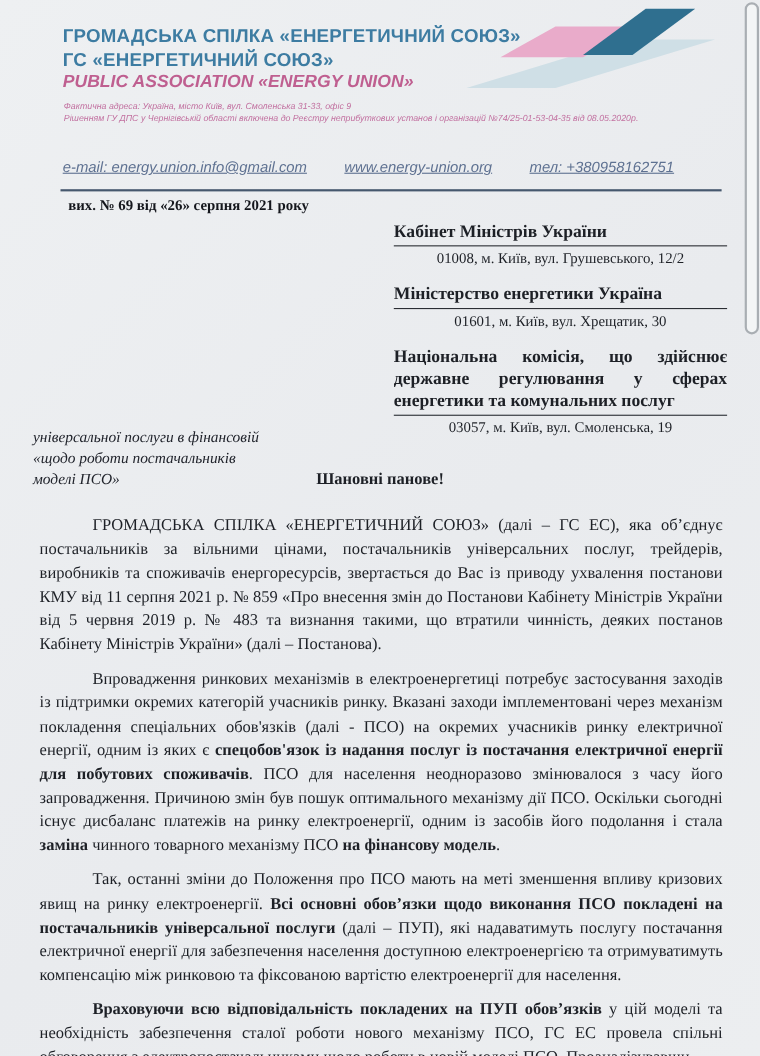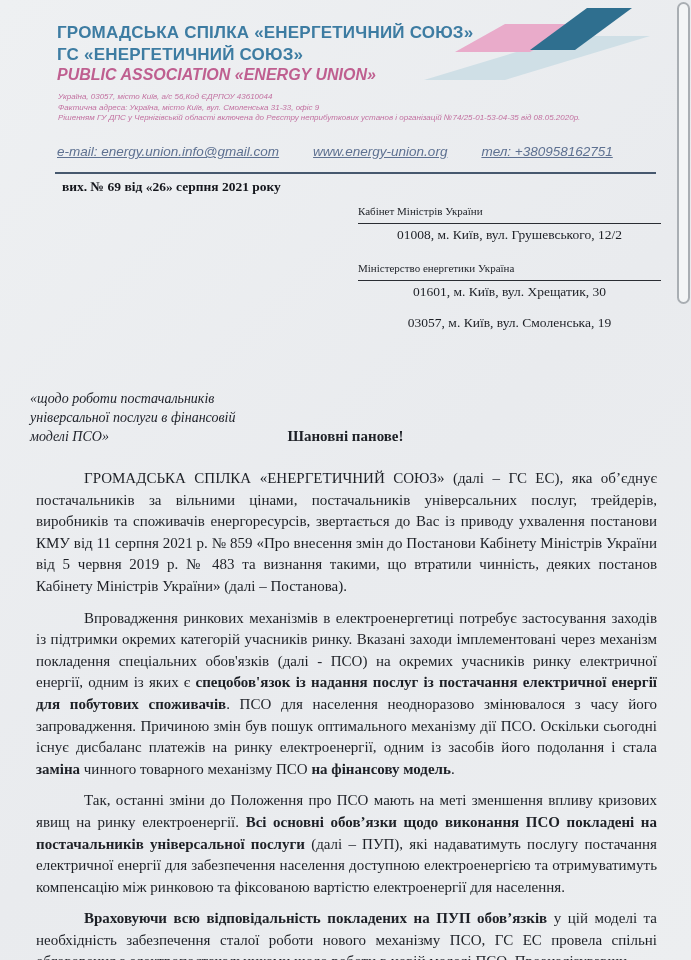--- a/index.html
+++ b/index.html
@@ -18,21 +18,21 @@
   .contact{position:absolute;left:57px;top:144px;width:600px;display:flex;gap:34px;
     font-family:"Liberation Sans",sans-serif;font-style:italic;font-size:13.5px;color:#5e7191;align-items:flex-end;}
   .contact span{text-decoration:underline;white-space:nowrap;}
   .hr{position:absolute;left:55px;top:172px;width:601px;height:2px;background:#46586e;}
   .logo{position:absolute;left:415px;top:0;}
   
   .ref{position:absolute;left:62px;top:179px;font-weight:bold;font-size:13.5px;color:#14161c;}
   
   .recipients{position:absolute;left:358px;top:201px;width:303px;}
   .rcpt{margin-bottom:15px;}
-  .rcpt-name{font-weight:normal;font-size:11px;line-height:20px;border-bottom:1.5px solid #2a2d33;
+  .rcpt-name{font-weight:bold;font-size:16px;line-height:20px;border-bottom:1.5px solid #2a2d33;
     padding-bottom:2px;text-align:justify;}
   .rcpt-addr{font-size:13.5px;margin-top:3px;text-align:center;}
   
   .subject{position:absolute;left:30px;top:389px;width:260px;font-style:italic;
     font-size:14px;line-height:19px;color:#20232b;}
   
   .salutation{position:absolute;left:0;top:428px;width:100%;text-align:center;
     font-weight:bold;font-size:15px;}
   .body-text{position:absolute;left:36px;top:468px;width:621px;}
   .body-text p{margin:0 0 10px 0;font-size:15px;line-height:21.6px;text-align:justify;
@@ -51,21 +51,20 @@
 </div>
 <div class="org-en">PUBLIC ASSOCIATION «ENERGY UNION»</div>
 
 <svg class="logo" width="245" height="95" viewBox="0 0 245 95">
   <polygon points="9,80 90,80 235,36 154,36" fill="#cfdfe6"></polygon>
   <polygon points="40,52 115,52 165,24 90,24" fill="#e9abca"></polygon>
   <polygon points="115,50 160,50 217,8 172,8" fill="#2f6f8f"></polygon>
 </svg>
 
 <div class="addr">
-  <div>Україна, 03057, місто Київ, а/с 56,Код ЄДРПОУ 43610044</div>
   <div>Фактична адреса: Україна, місто Київ, вул. Смоленська 31-33, офіс 9</div>
   <div>Рішенням ГУ ДПС у Чернігівській області  включена до Реєстру неприбуткових установ і організацій №74/25-01-53-04-35 від 08.05.2020р.</div>
 </div>
 
 <div class="contact">
   <span>e-mail: energy.union.info@gmail.com</span>
   <span>www.energy-union.org</span>
   <span>тел: +380958162751</span>
 </div>
 
@@ -76,27 +75,28 @@
 <div class="recipients">
   <div class="rcpt">
     <div class="rcpt-name">Кабінет Міністрів України</div>
     <div class="rcpt-addr">01008, м. Київ, вул. Грушевського, 12/2</div>
   </div>
   <div class="rcpt">
     <div class="rcpt-name">Міністерство енергетики Україна</div>
     <div class="rcpt-addr">01601, м. Київ, вул. Хрещатик, 30</div>
   </div>
   <div class="rcpt">
+    <div class="rcpt-name">Національна комісія, що здійснює державне регулювання у сферах енергетики та комунальних послуг</div>
     <div class="rcpt-addr">03057, м. Київ, вул. Смоленська, 19</div>
   </div>
 </div>
 
 <div class="subject">
+  <div>універсальної послуги в фінансовій</div>
   <div>«щодо роботи постачальників</div>
-  <div>універсальної послуги в фінансовій</div>
   <div>моделі ПСО»</div>
 </div>
 
 <div class="salutation">Шановні панове!</div>
 
 <div class="body-text">
   <p><span>ГРОМАДСЬКА СПІЛКА «ЕНЕРГЕТИЧНИЙ СОЮЗ» (далі – ГС ЕС), яка об’єднує постачальників за вільними цінами, постачальників універсальних послуг, трейдерів, виробників та споживачів енергоресурсів, звертається до Вас із приводу ухвалення постанови КМУ від 11 серпня 2021 р. № 859 «Про внесення змін до Постанови Кабінету Міністрів України від 5 червня 2019 р. № 483 та визнання такими, що втратили чинність, деяких постанов Кабінету Міністрів України» (далі – Постанова).</span></p>
   <p><span>Впровадження ринкових механізмів в електроенергетиці потребує застосування заходів із підтримки окремих категорій учасників ринку. Вказані заходи імплементовані через механізм покладення спеціальних обов'язків (далі - ПСО) на окремих учасників ринку електричної енергії, одним із яких є </span><span class="b">спецобов'язок із надання послуг із постачання електричної енергії для побутових споживачів</span><span>. ПСО для населення неодноразово змінювалося з часу його запровадження. Причиною змін був пошук оптимального механізму дії ПСО. Оскільки сьогодні існує дисбаланс платежів на ринку електроенергії, одним із засобів його подолання і стала </span><span class="b">заміна</span><span> чинного товарного механізму ПСО </span><span class="b">на фінансову модель</span><span>.</span></p>
   <p><span>Так, останні зміни  до Положення про ПСО мають на меті зменшення впливу кризових явищ на ринку електроенергії. </span><span class="b">Всі основні обов’язки щодо виконання ПСО покладені  на постачальників універсальної послуги</span><span> (далі – ПУП), які надаватимуть послугу постачання електричної енергії для забезпечення населення доступною електроенергією та отримуватимуть компенсацію  між ринковою та фіксованою вартістю електроенергії для населення.</span></p>
   <p><span class="b">Враховуючи всю відповідальність покладених на ПУП обов’язків</span><span> у цій моделі та необхідність забезпечення сталої роботи нового механізму ПСО, ГС ЕС провела спільні обговорення з електропостачальниками  щодо роботи в новій моделі ПСО.  Проаналізувавши</span></p>

